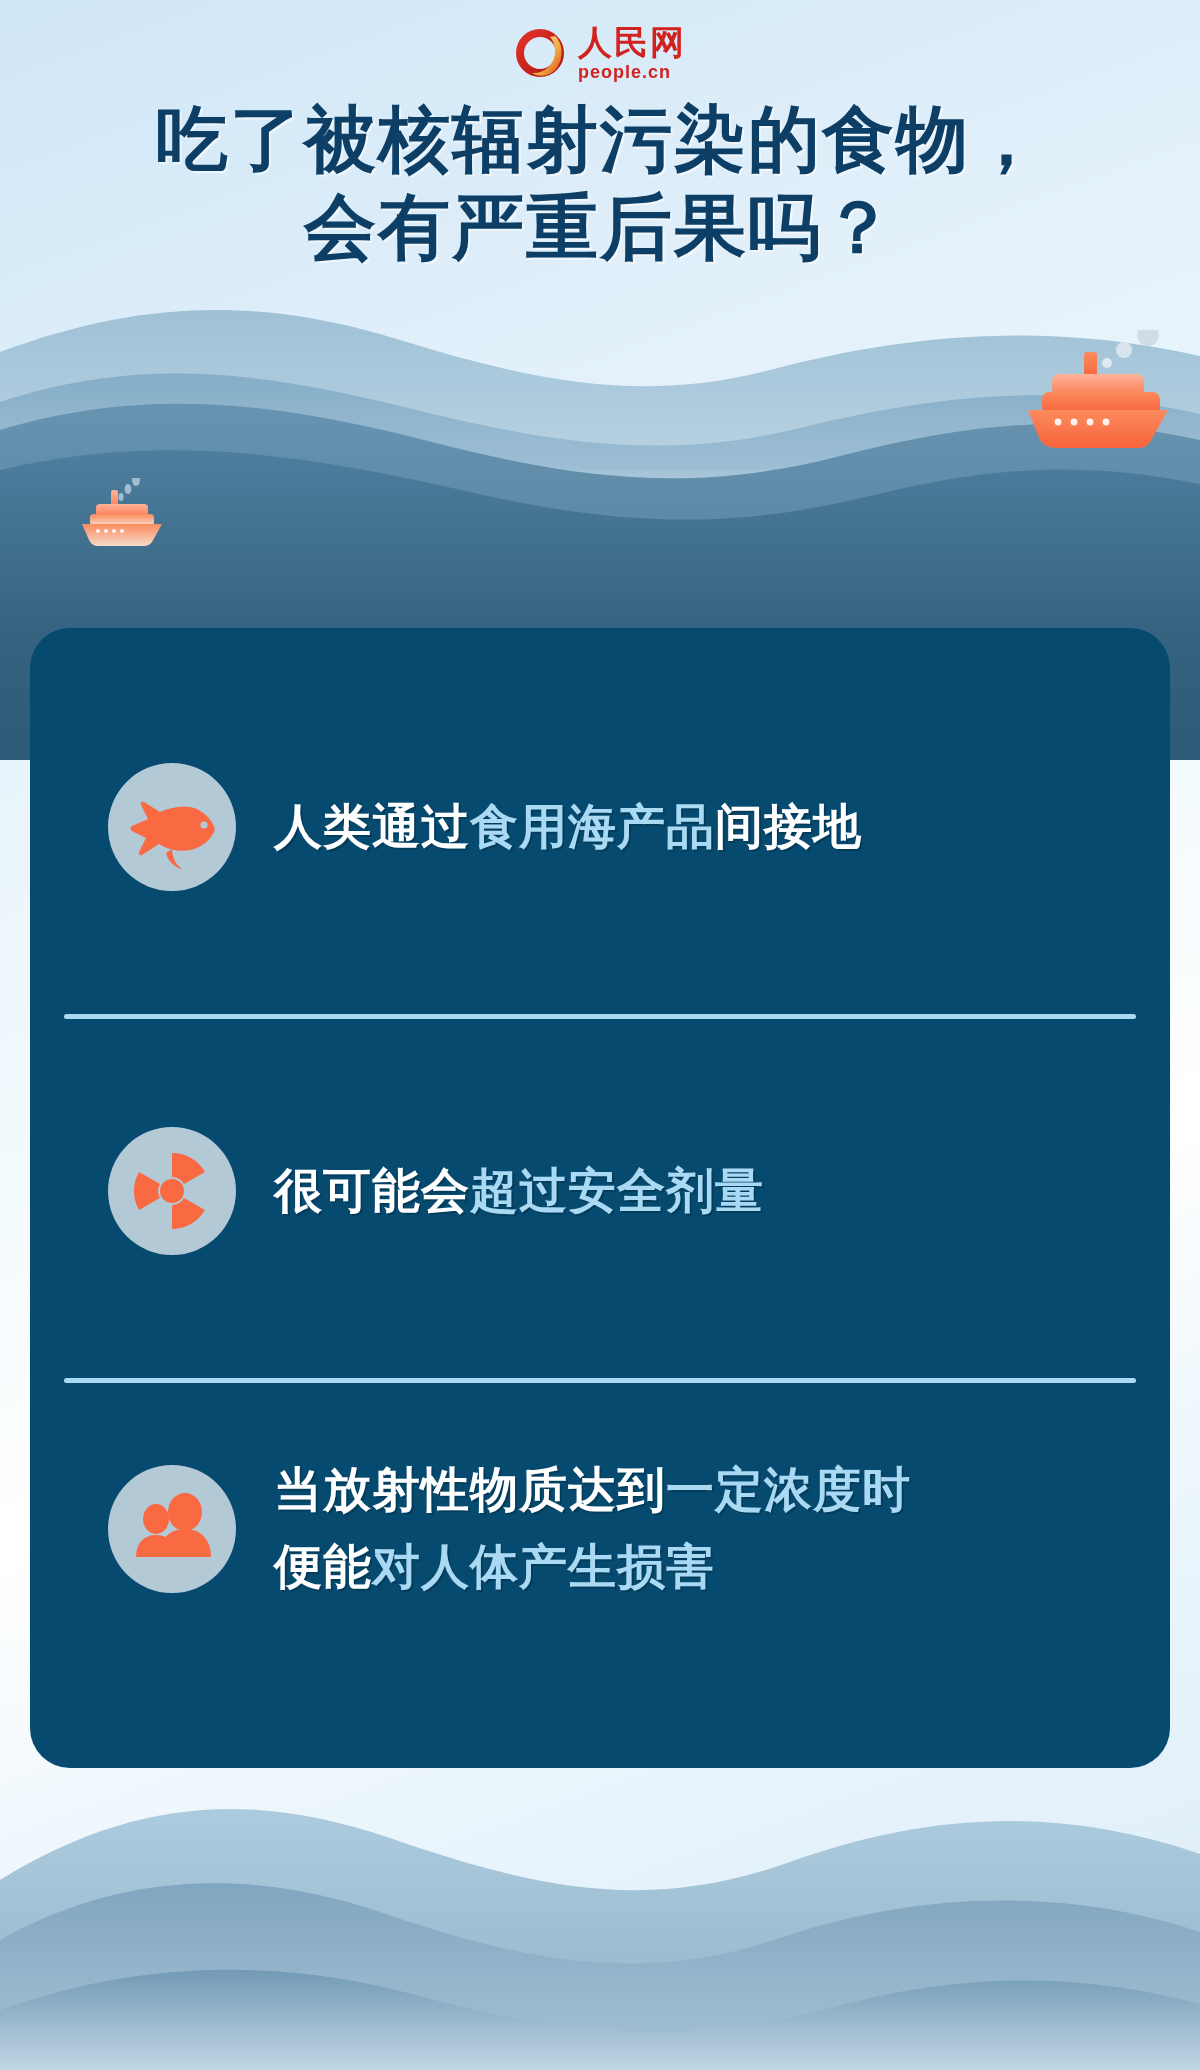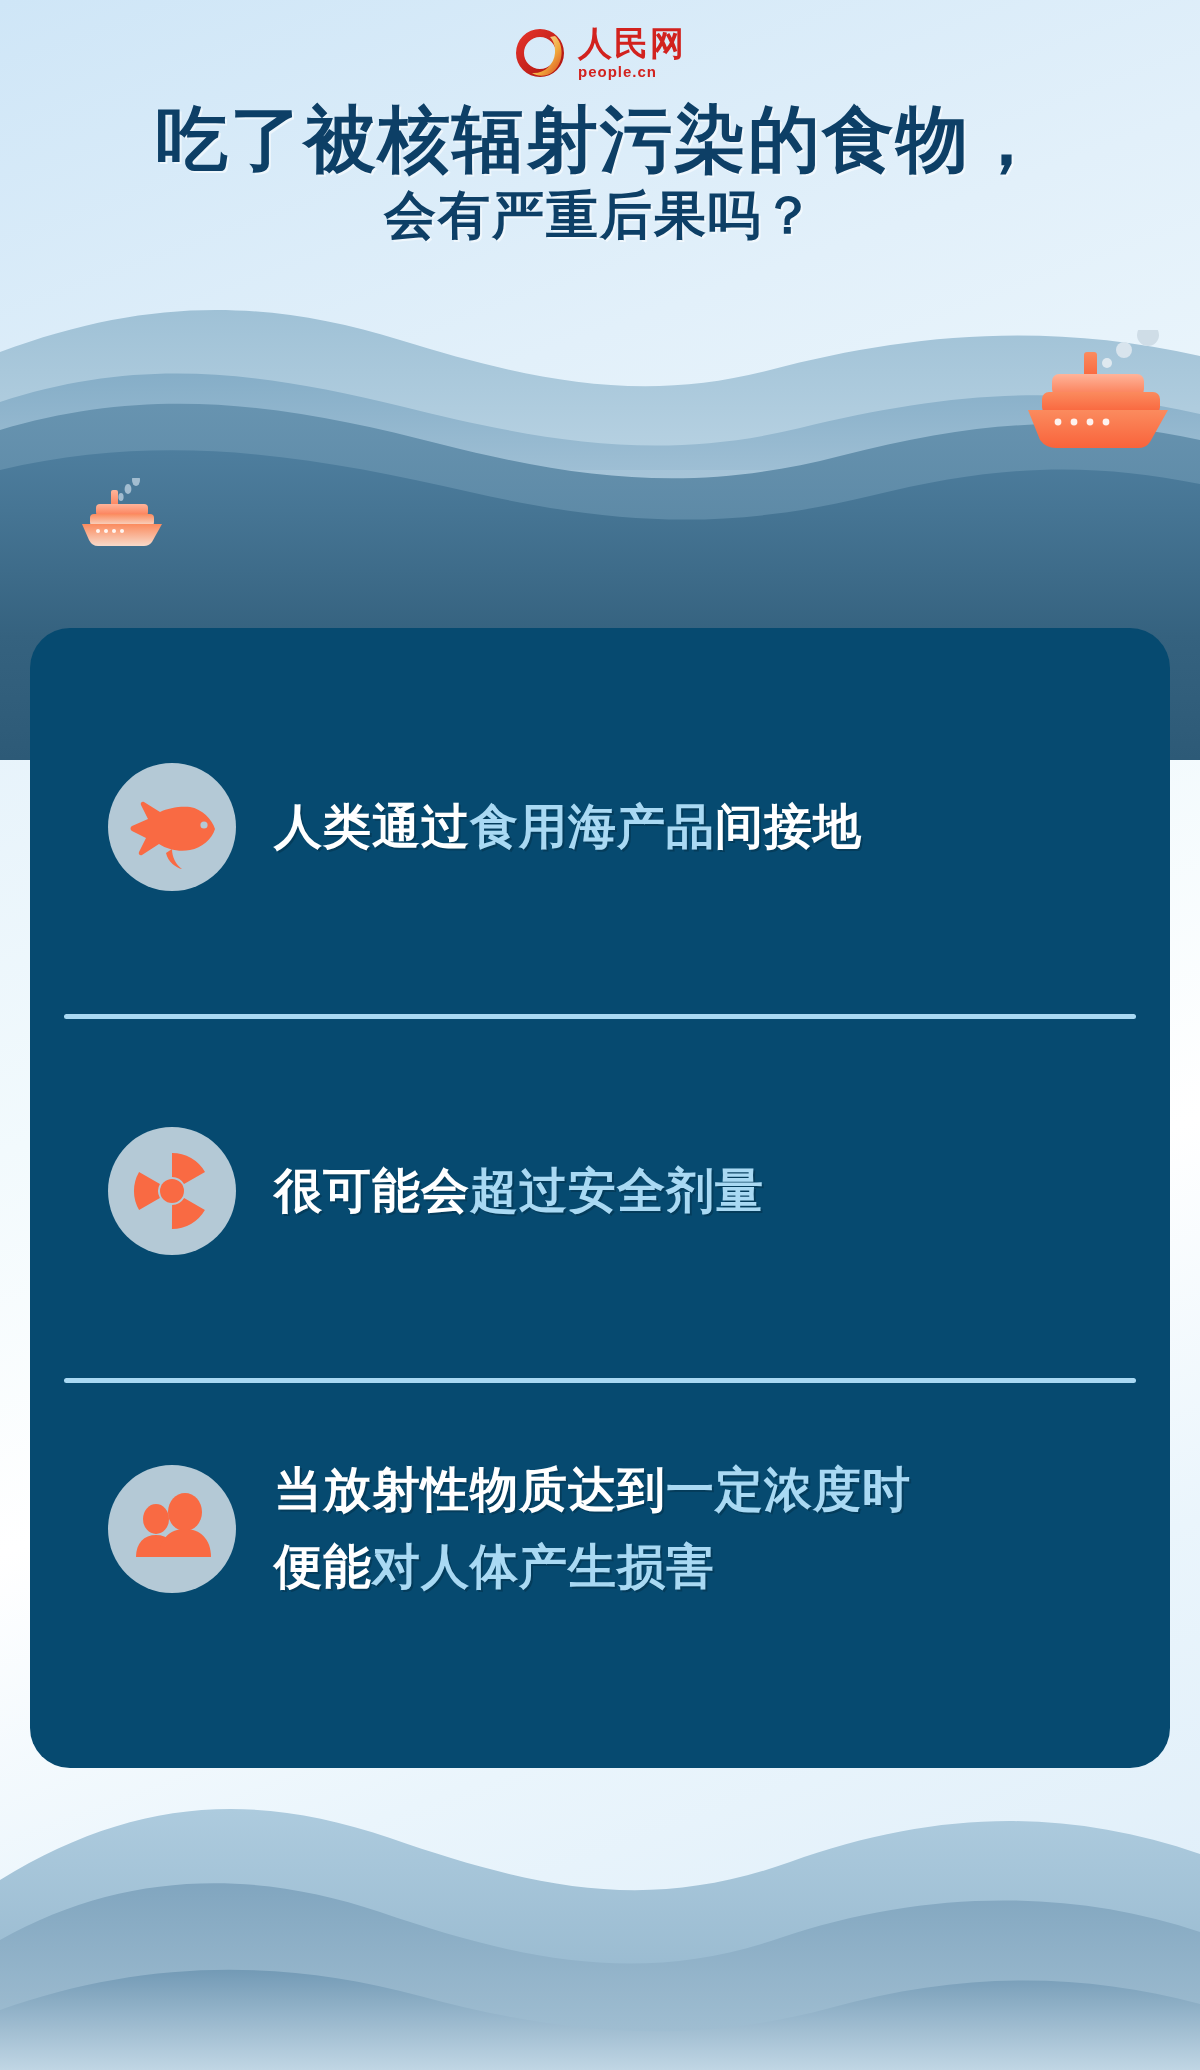--- a/index.html
+++ b/index.html
@@ -16,28 +16,28 @@
   .bg-waves{position:absolute;left:0;top:0;width:1200px;height:2070px;}
   .bg-waves svg{display:block;width:1200px;height:2070px;}
 
   
   .logo-bar{position:absolute;left:0;top:18px;width:1200px;height:70px;
     display:flex;align-items:center;justify-content:center;gap:12px;}
   .logo-mark{width:52px;height:52px;position:relative;flex:0 0 auto;}
   .logo-text{display:flex;flex-direction:column;align-items:flex-start;line-height:1;}
   .logo-cn{font-size:34px;font-weight:700;color:#d2221e;letter-spacing:2px;
     font-family:"Liberation Serif","DejaVu Serif",serif;}
-  .logo-en{font-size:15px;font-weight:700;color:#d2221e;letter-spacing:1px;margin-top:3px;}
+  .logo-en{font-size:18px;font-weight:700;color:#d2221e;letter-spacing:1px;margin-top:3px;}
 
   
   .title{position:absolute;left:0;top:96px;width:1200px;text-align:center;
     color:#0d3f66;font-weight:700;line-height:1.22;letter-spacing:2px;}
   .title .l1{font-size:72px;display:block;
     text-shadow:2px 2px 0 rgba(255,255,255,.55);}
-  .title .l2{font-size:52px;display:block;
+  .title .l2{font-size:72px;display:block;
     text-shadow:2px 2px 0 rgba(255,255,255,.55);}
 
   
   .boat{position:absolute;}
   .boat.right{left:1012px;top:330px;width:170px;height:120px;}
   .boat.left{left:78px;top:478px;width:100px;height:72px;}
 
   
   .card{
     position:absolute;left:30px;top:628px;width:1140px;height:1140px;

